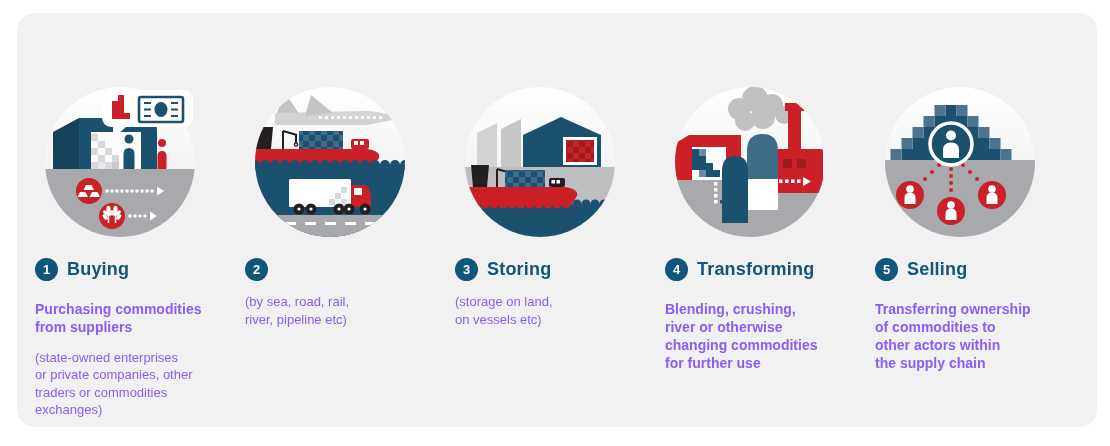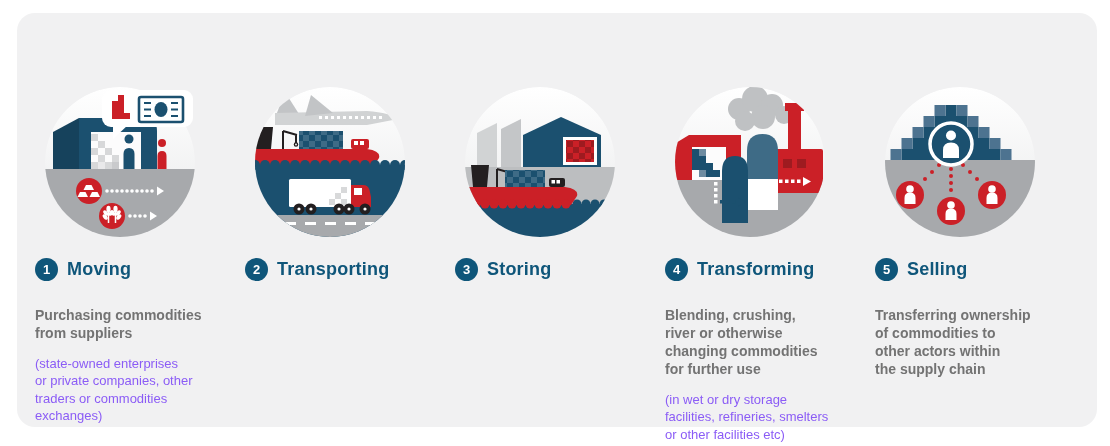--- a/index.html
+++ b/index.html
@@ -19,21 +19,21 @@
   .figwrap { width:150px; height:150px; margin-left:10px; }
   .figwrap svg { display:block; overflow:visible; }
   .step-head { display:flex; align-items:center; gap:9px; margin-top:21px; }
   .badge {
     width:23px; height:23px; border-radius:50%; background:#0f567a;
     color:#ffffff; font-size:13px; font-weight:bold;
     display:flex; align-items:center; justify-content:center; flex:0 0 auto;
   }
   .title { font-size:18px; font-weight:bold; color:#0f567a; letter-spacing:.2px; }
   .desc {
-    margin-top:26px; font-size:14px; font-weight:bold; color:#737373;
+    margin-top:20px; font-size:14px; font-weight:bold; color:#8b5cf6;
     line-height:1.28; white-space:pre-line;
   }
   .note {
     margin-top:12px; font-size:13px; color:#8b5cf6;
     line-height:1.35; white-space:pre-line;
   }
 </style>
 </head>
 <body>
 
@@ -162,21 +162,21 @@
                 <line x1="126" y1="16" x2="133" y2="16"></line>
                   <line x1="126" y1="22.5" x2="133" y2="22.5"></line>
                   <line x1="126" y1="29" x2="133" y2="29"></line>
               </g>
             </g>
           </g>
         </svg>
       </div>
       <div class="step-head">
         <span class="badge">1</span>
-        <span class="title">Moving</span>
+        <span class="title">Buying</span>
       </div>
       <div class="desc">Purchasing commodities
 from suppliers</div>
       <div class="note">(state-owned enterprises
 or private companies, other
 traders or commodities
 exchanges)</div>
     </div>
 
     <div class="col">
@@ -271,22 +271,23 @@
                 <rect x="90" y="135" width="11" height="3"></rect>
                   <rect x="110" y="135" width="11" height="3"></rect>
                 <rect x="130" y="135" width="11" height="3"></rect>
               </g>
             </g>
           </g>
         </svg>
       </div>
       <div class="step-head">
         <span class="badge">2</span>
-        <span class="title">Transporting</span>
-      </div>
+      </div>
+      <div class="note">(by sea, road, rail,
+river, pipeline etc)</div>
     </div>
 
     <div class="col">
       <div class="figwrap">
         <svg viewBox="0 0 150 150" width="150" height="150">
           <g clip-path="url(#cpc)">
             <circle cx="75" cy="75" r="75" fill="url(#circleBg)"></circle>
             <g>
               <polygon points="12,80 12,46 32,36 32,80" fill="#d1d3d4"></polygon>
               <polygon points="36,80 36,42 56,32 56,80" fill="#c4c6c8"></polygon>
@@ -335,20 +336,22 @@
               <rect x="86.5" y="93" width="3.5" height="3.5" fill="#ffffff"></rect>
                 <rect x="91.5" y="93" width="3.5" height="3.5" fill="#ffffff"></rect>
             </g>
           </g>
         </svg>
       </div>
       <div class="step-head">
         <span class="badge">3</span>
         <span class="title">Storing</span>
       </div>
+      <div class="note">(storage on land,
+on vessels etc)</div>
     </div>
 
     <div class="col">
       <div class="figwrap">
         <svg viewBox="0 0 150 150" width="150" height="150">
           <g clip-path="url(#cpc)">
             <circle cx="75" cy="75" r="75" fill="url(#circleBg)"></circle>
             <rect x="0" y="93" width="150" height="57" fill="#a7a9ac"></rect>
             <g fill="#bfc1c3">
               <circle cx="64" cy="22" r="11"></circle>
@@ -411,23 +414,20 @@
         </svg>
       </div>
       <div class="step-head">
         <span class="badge">4</span>
         <span class="title">Transforming</span>
       </div>
       <div class="desc">Blending, crushing,
 river or otherwise
 changing commodities
 for further use</div>
-      <div class="note">(in wet or dry storage
-facilities, refineries, smelters
-or other facilities etc)</div>
     </div>
 
     <div class="col">
       <div class="figwrap">
         <svg viewBox="0 0 150 150" width="150" height="150">
           <g clip-path="url(#cpc)">
             <circle cx="75" cy="75" r="75" fill="url(#circleBg)"></circle>
             <rect x="0" y="73" width="150" height="77" fill="#a7a9ac"></rect>
             <g>
               <g fill="#1b506f">

